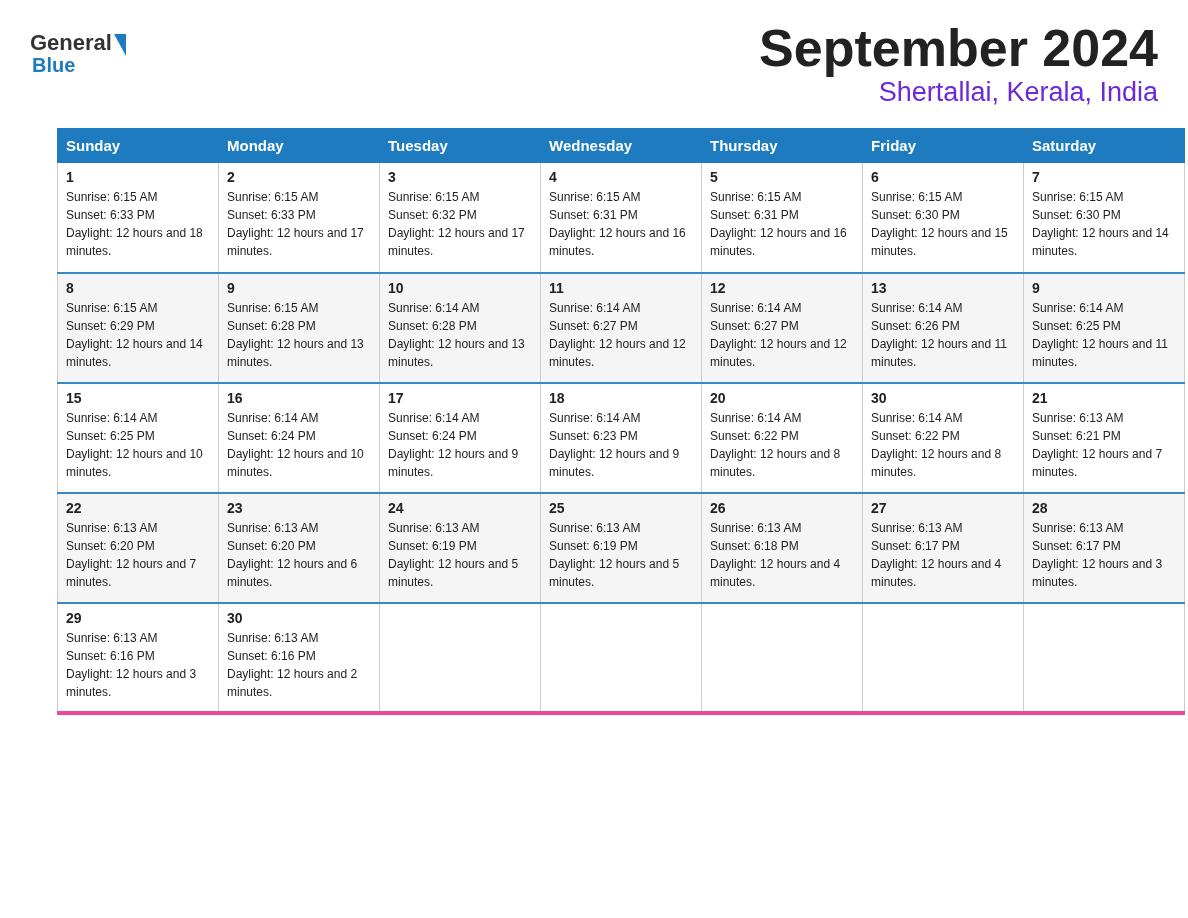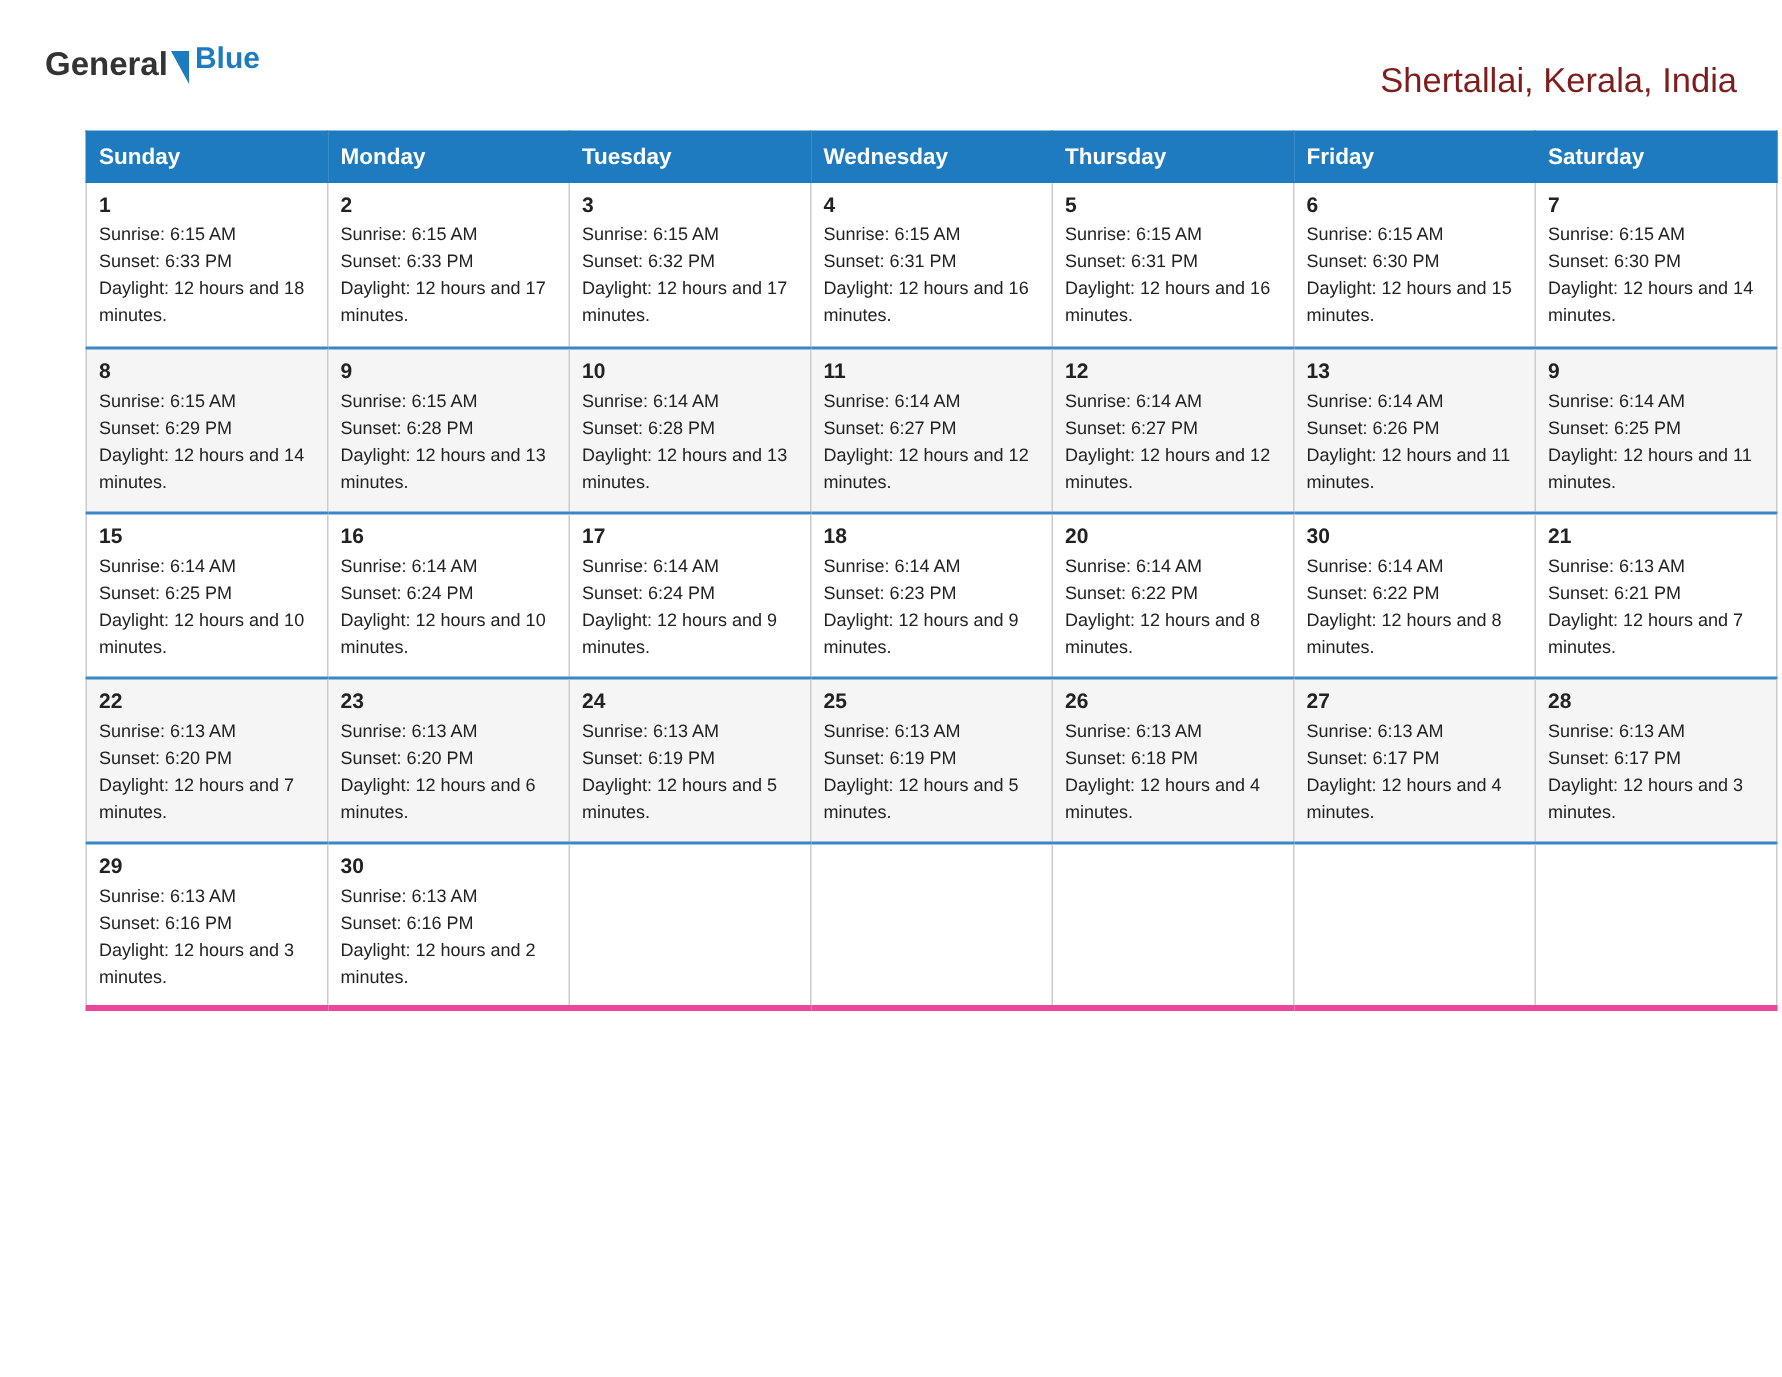--- a/index.html
+++ b/index.html
@@ -12,21 +12,21 @@
       min-height: 918px;
     }
     .header-area {
       display: flex;
       justify-content: space-between;
       align-items: flex-start;
       margin-bottom: 20px;
     }
     .logo {
       display: flex;
-      flex-direction: row;
+      flex-direction: column;
       align-items: flex-start;
       margin-top: 10px;
     }
     .logo-text {
       display: flex;
       align-items: center;
       font-size: 22px;
       font-weight: bold;
       color: #333;
     }
@@ -53,23 +53,23 @@
     .title-area {
       text-align: right;
     }
     .month-title {
       font-size: 52px;
       font-weight: bold;
       color: #222;
       line-height: 1.1;
     }
     .location-title {
-      font-size: 23px;
-      color: #7f1d1d;
-      margin-top: 20px;
+      font-size: 27px;
+      color: #6d28d9;
+      margin-top: 0;
     }
     .calendar-table {
       width: 100%;
       border-collapse: collapse;
       table-layout: fixed;
       margin-left: 27px;
     }
     .calendar-table th {
       background-color: #1e7bbf;
       color: #fff;
@@ -121,20 +121,21 @@
 
 <div class="header-area">
   <div class="logo">
     <div class="logo-text">
       <span class="logo-general">General</span>
       <span class="logo-arrow"></span>
     </div>
     <div class="logo-underline">Blue</div>
   </div>
   <div class="title-area">
+    <div class="month-title">September 2024</div>
     <div class="location-title">Shertallai, Kerala, India</div>
   </div>
 </div>
 
 <table class="calendar-table">
   <thead>
     <tr>
     <th>Sunday</th>
         <th>Monday</th>
         <th>Tuesday</th>

